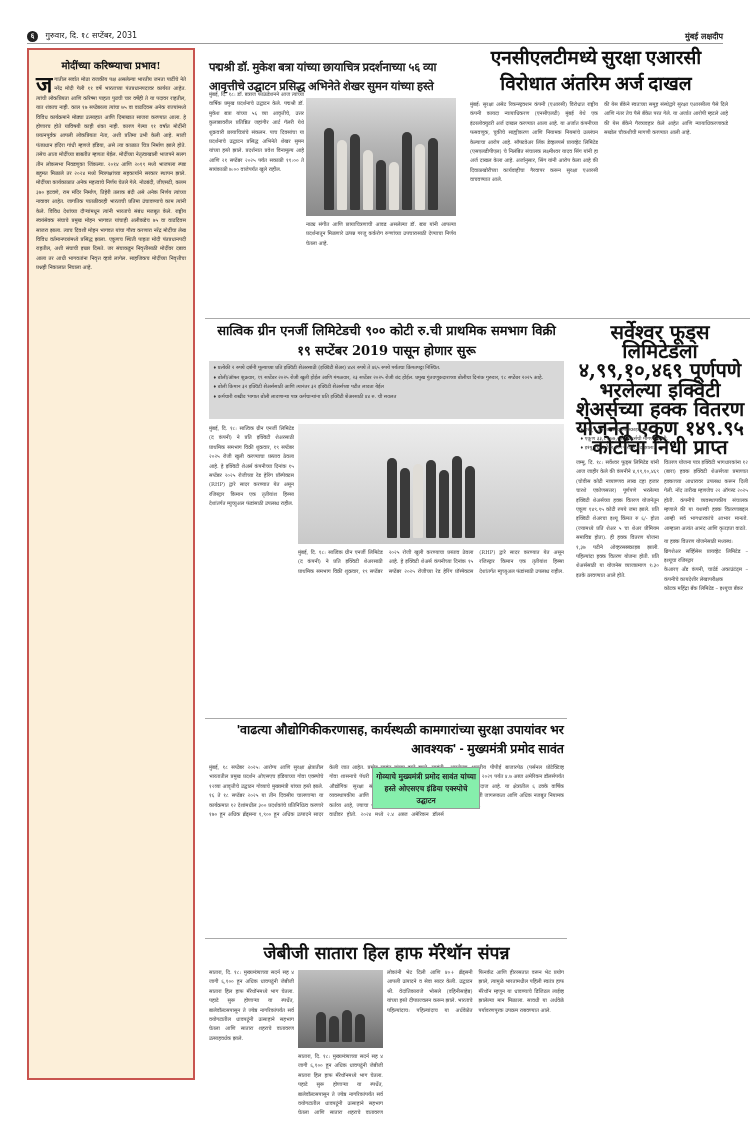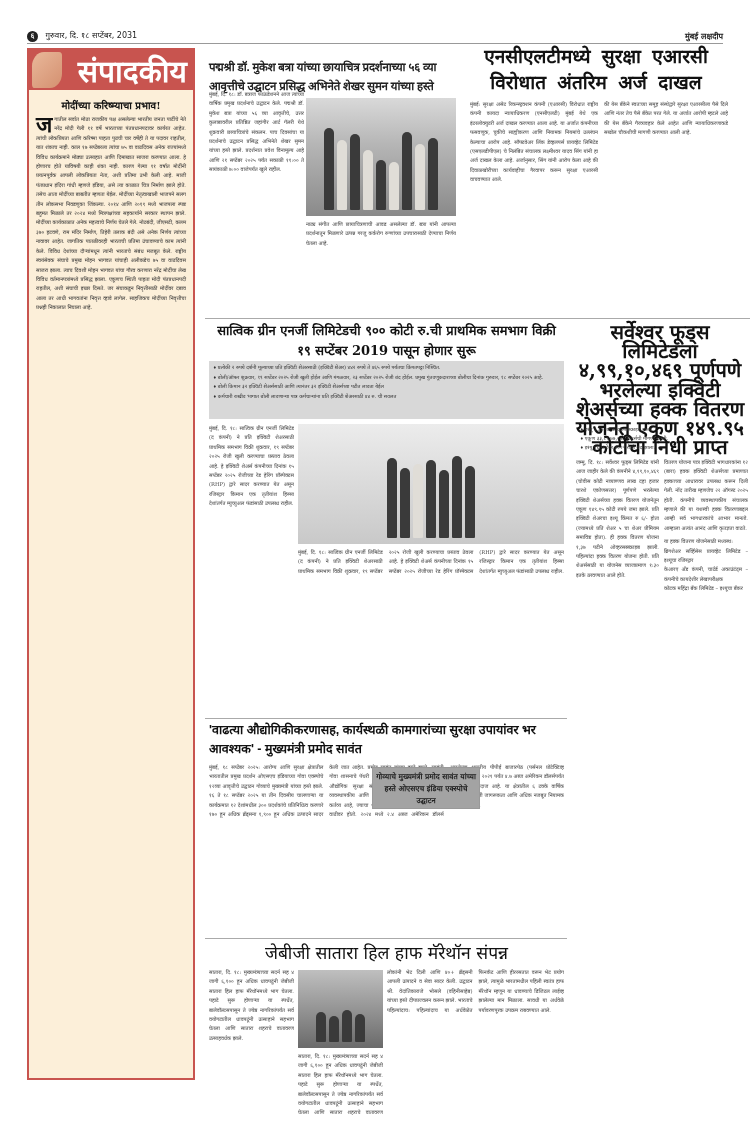--- a/index.html
+++ b/index.html
@@ -14,48 +14,44 @@
 .edit-band{height:40px;background:#c8544f;color:#fff;display:flex;align-items:center;justify-content:flex-end;padding-right:6px;font-size:30px;font-weight:bold;font-family:"DejaVu Serif",serif;position:relative}
 .edit-band .pen{position:absolute;left:3px;top:2px;width:30px;height:36px;background:linear-gradient(135deg,#e9b89a,#d49070);border-radius:40% 10% 40% 10%}
 .edit-title{font-size:10px;font-weight:bold;text-align:center;margin:8px 0 3px;font-family:"DejaVu Serif",serif;color:#111}
 .edit .body-text{padding:0 7px;color:#333}
 .dropcap{float:left;font-size:22px;line-height:18px;font-weight:bold;margin-right:2px;color:#111}
 
 .mt-title{position:absolute;left:209px;top:58px;width:245px;font-size:11.5px;line-height:19px;font-family:"Liberation Sans",sans-serif;font-weight:bold;color:#222;letter-spacing:-0.2px}
 .photo{position:absolute;background:linear-gradient(180deg,#d9d9d9 0%,#b5b5b5 40%,#8a8a8a 100%);display:flex;align-items:flex-end;justify-content:center;gap:3px;padding-bottom:6px;overflow:hidden}
 .person{width:10px;border-radius:5px 5px 1px 1px;background:#3a3a3a}
 .person.h{background:#e0ddd7}
-.right-top-title{position:absolute;left:465px;top:45px;width:262px;text-align:center;font-size:19px;line-height:26px;font-weight:bold;font-family:Liberation Mono, monospace;color:#111}
+.right-top-title{position:absolute;left:465px;top:45px;width:262px;text-align:center;font-size:19px;line-height:26px;font-weight:bold;font-family:Liberation Serif, serif;color:#111}
 .sat-title{position:absolute;left:209px;top:321px;width:355px;text-align:center;font-size:13px;line-height:20px;font-weight:bold;font-family:"DejaVu Serif",serif;color:#111}
 .shade{position:absolute;left:209px;top:361px;width:355px;height:58px;background:#d8d8d8;padding:2px 4px;font-size:5px;line-height:9.6px;color:#333;font-family:"DejaVu Serif",serif}
 .shade div::before{content:"♦ ";font-size:4px}
 .rt-title{position:absolute;left:570px;top:323px;width:180px;text-align:center;font-size:20px;line-height:19.2px;font-weight:bold;font-family:"DejaVu Serif",serif;color:#111}
 .rt-bullets{position:absolute;left:580px;top:425px;width:170px;font-size:5px;line-height:9px;color:#333;font-family:"DejaVu Serif",serif}
 .rt-bullets div::before{content:"♦ ";font-size:4px}
 .hr{position:absolute;height:1px;background:#aaa}
-.goa-title{position:absolute;left:209px;top:721px;width:355px;text-align:left;font-size:12.5px;line-height:19px;font-weight:bold;font-family:"Liberation Sans",sans-serif;color:#111}
-.goa-box{position:absolute;left:372px;top:767px;width:108px;height:42px;border:1px solid #999;background:#a3a3a3;padding:3px;font-size:7.5px;line-height:12px;font-weight:bold;color:#222;text-align:center}
-.sat2-title{position:absolute;left:209px;top:941px;width:355px;text-align:center;font-size:17.5px;line-height:24px;font-weight:normal;font-family:"DejaVu Serif",serif;color:#111}
+.goa-title{position:absolute;left:209px;top:721px;width:355px;text-align:right;font-size:12.5px;line-height:19px;font-weight:bold;font-family:"Liberation Sans",sans-serif;color:#111}
+.goa-box{position:absolute;left:372px;top:767px;width:108px;height:42px;border:1px solid #999;background:#86efac;padding:3px;font-size:7.5px;line-height:12px;font-weight:bold;color:#222;text-align:center}
+.sat2-title{position:absolute;left:209px;top:941px;width:355px;text-align:center;font-size:17.5px;line-height:24px;font-weight:bold;font-family:"DejaVu Serif",serif;color:#111}
 </style>
 </head>
 <body>
 
 <div class="hdr">
   <div>
     <span class="pg">६</span>
     <span>गुरुवार, दि. १८ सप्टेंबर, 2031</span>
   </div>
   <span class="right">मुंबई लक्षदीप</span>
 </div>
 
 <div class="col edit">
-  <div class="edit-band">
-    <span class="pen"></span>
-    <span>संपादकीय</span>
-  </div>
   <div class="edit-title">मोदींच्या करिष्म्याचा प्रभाव!</div>
   <div class="body-text">
     <span class="dropcap">ज</span>
     <span>गातील सर्वात मोठा राजकीय पक्ष असलेल्या भारतीय जनता पार्टीचे नेते नरेंद्र मोदी गेली ११ वर्षे भारताच्या पंतप्रधानपदावर कार्यरत आहेत. त्यांची लोकप्रियता आणि करिष्मा पाहता पुढची चार वर्षेही ते या पदावर राहतील, यात शंकाच नाही. काल १७ सप्टेंबरला त्यांचा ७५ वा वाढदिवस अनेक राज्यांमध्ये विविध कार्यक्रमाने मोठ्या उत्साहात आणि दिमाखात साजरा करण्यात आला. हे होणारच होते याविषयी काही शंका नाही. कारण गेल्या ११ वर्षात मोदींनी प्रयत्नपूर्वक आपली लोकप्रियता नेता, अशी प्रतिमा उभी केली आहे. माजी पंतप्रधान इंदिरा गांधी म्हणजे इंडिया, असे त्या काळात चित्र निर्माण झाले होते. तसेच आता मोदींच्या बाबतीत म्हणता येईल. मोदींच्या नेतृत्वाखाली भाजपने सलग तीन लोकसभा निवडणुका जिंकल्या. २०१४ आणि २०१९ मध्ये भाजपला स्पष्ट बहुमत मिळाले तर २०२४ मध्ये मित्रपक्षांच्या सहकार्याने सरकार स्थापन झाले. मोदींच्या कार्यकाळात अनेक महत्त्वाचे निर्णय घेतले गेले. नोटबंदी, जीएसटी, कलम ३७० हटवणे, राम मंदिर निर्माण, तिहेरी तलाक बंदी असे अनेक निर्णय त्यांच्या नावावर आहेत. जागतिक पातळीवरही भारताची प्रतिमा उंचावण्याचे काम त्यांनी केले. विविध देशांच्या दौऱ्यांमधून त्यांनी भारताचे संबंध मजबूत केले. राष्ट्रीय स्वयंसेवक संघाचे प्रमुख मोहन भागवत यांचाही अलीकडेच ७५ वा वाढदिवस साजरा झाला. त्याच दिवशी मोहन भागवत यांचा गौरव करणारा नरेंद्र मोदींचा लेख विविध वर्तमानपत्रांमध्ये प्रसिद्ध झाला. एकूणच स्थिती पाहता मोदी पंतप्रधानपदी राहतील, अशी संघाची इच्छा दिसते. जर संघाकडून निवृत्तीसाठी मोदींवर दबाव आला तर आधी भागवतांना निवृत्त व्हावे लागेल. साहजिकच मोदींच्या निवृत्तीचा प्रश्नही निकालात निघाला आहे.</span>
   </div>
 </div>
 
 <div class="mt-title">पद्मश्री डॉ. मुकेश बत्रा यांच्या छायाचित्र प्रदर्शनाच्या ५६ व्या आवृत्तीचे उद्घाटन प्रसिद्ध अभिनेते शेखर सुमन यांच्या हस्ते</div>
 <div class="col body-text" style="left:209px;top:90px;width:95px;height:225px">मुंबई, दि. १८: डॉ. बत्राज फाऊंडेशनने आज त्यांच्या वार्षिक प्रमुख प्रदर्शनाचे उद्घाटन केले. पद्मश्री डॉ. मुकेश बत्रा यांच्या ५६ व्या आवृत्तीचे, उत्तर कुलाबावरील प्रतिष्ठित जहांगीर आर्ट गॅलरी येथे शुक्रवारी छायाचित्रांचे संकलन. पाच दिवसांचा या प्रदर्शनाचे उद्घाटन प्रसिद्ध अभिनेते शेखर सुमन यांच्या हस्ते झाले. प्रदर्शनात प्रवेश विनामूल्य आहे आणि २१ सप्टेंबर २०२५ पर्यंत सकाळी ११:०० ते सायंकाळी ७:०० वाजेपर्यंत खुले राहील.</div>
 <div class="photo" style="left:306px;top:98px;width:150px;height:118px">

